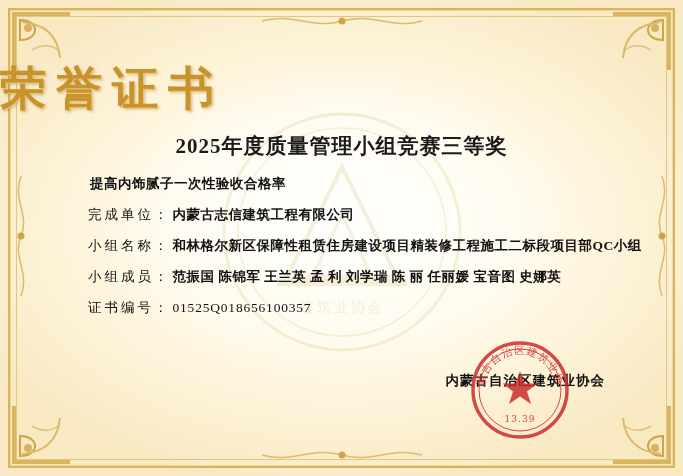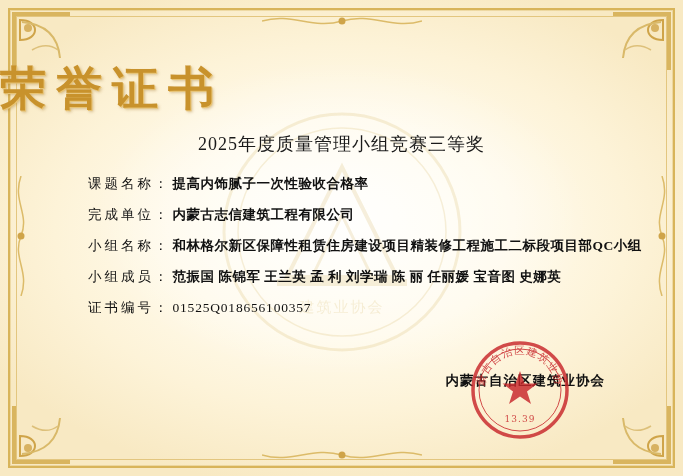--- a/index.html
+++ b/index.html
@@ -86,22 +86,22 @@
     color: #c8922c;
     text-shadow: 1px 1px 0 #e8c474, 2px 2px 3px rgba(150,100,20,0.35);
     font-family: "DejaVu Serif", serif;
   }
   .subtitle {
     position: absolute;
     top: 132px;
     left: 0;
     right: 0;
     text-align: center;
-    font-size: 18px;
-    font-weight: normal;
+    font-size: 21px;
+    font-weight: bold;
     color: #1a1a1a;
     letter-spacing: 1px;
   }
   .fields {
     position: absolute;
     top: 175px;
     left: 88px;
     right: 70px;
   }
   .field-row {
@@ -247,21 +247,20 @@
 
   <div class="content">
 
     <div class="title">荣誉证书</div>
 
     <div class="subtitle">2025年度质量管理小组竞赛三等奖</div>
 
     <div class="fields">
 
       <div class="field-row">
-        <span class="field-label">课题名称：</span>
         <span class="field-value">提高内饰腻子一次性验收合格率</span>
       </div>
 
       <div class="field-row">
         <span class="field-label">完成单位：</span>
         <span class="field-value">内蒙古志信建筑工程有限公司</span>
       </div>
 
       <div class="field-row">
         <span class="field-label">小组名称：</span>

